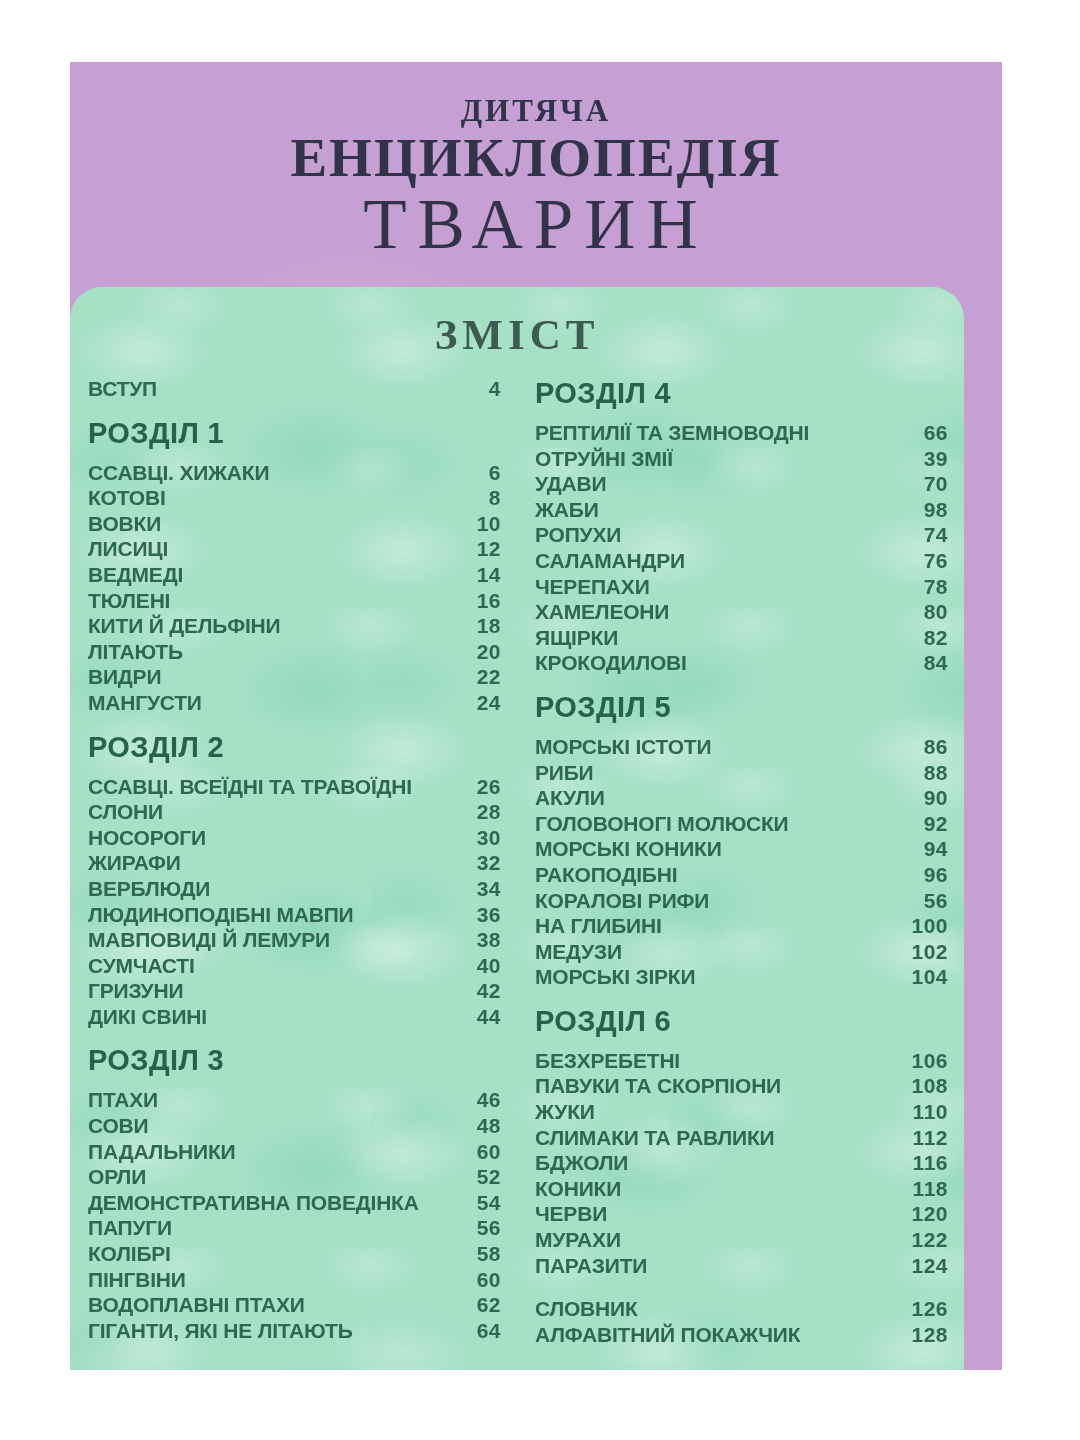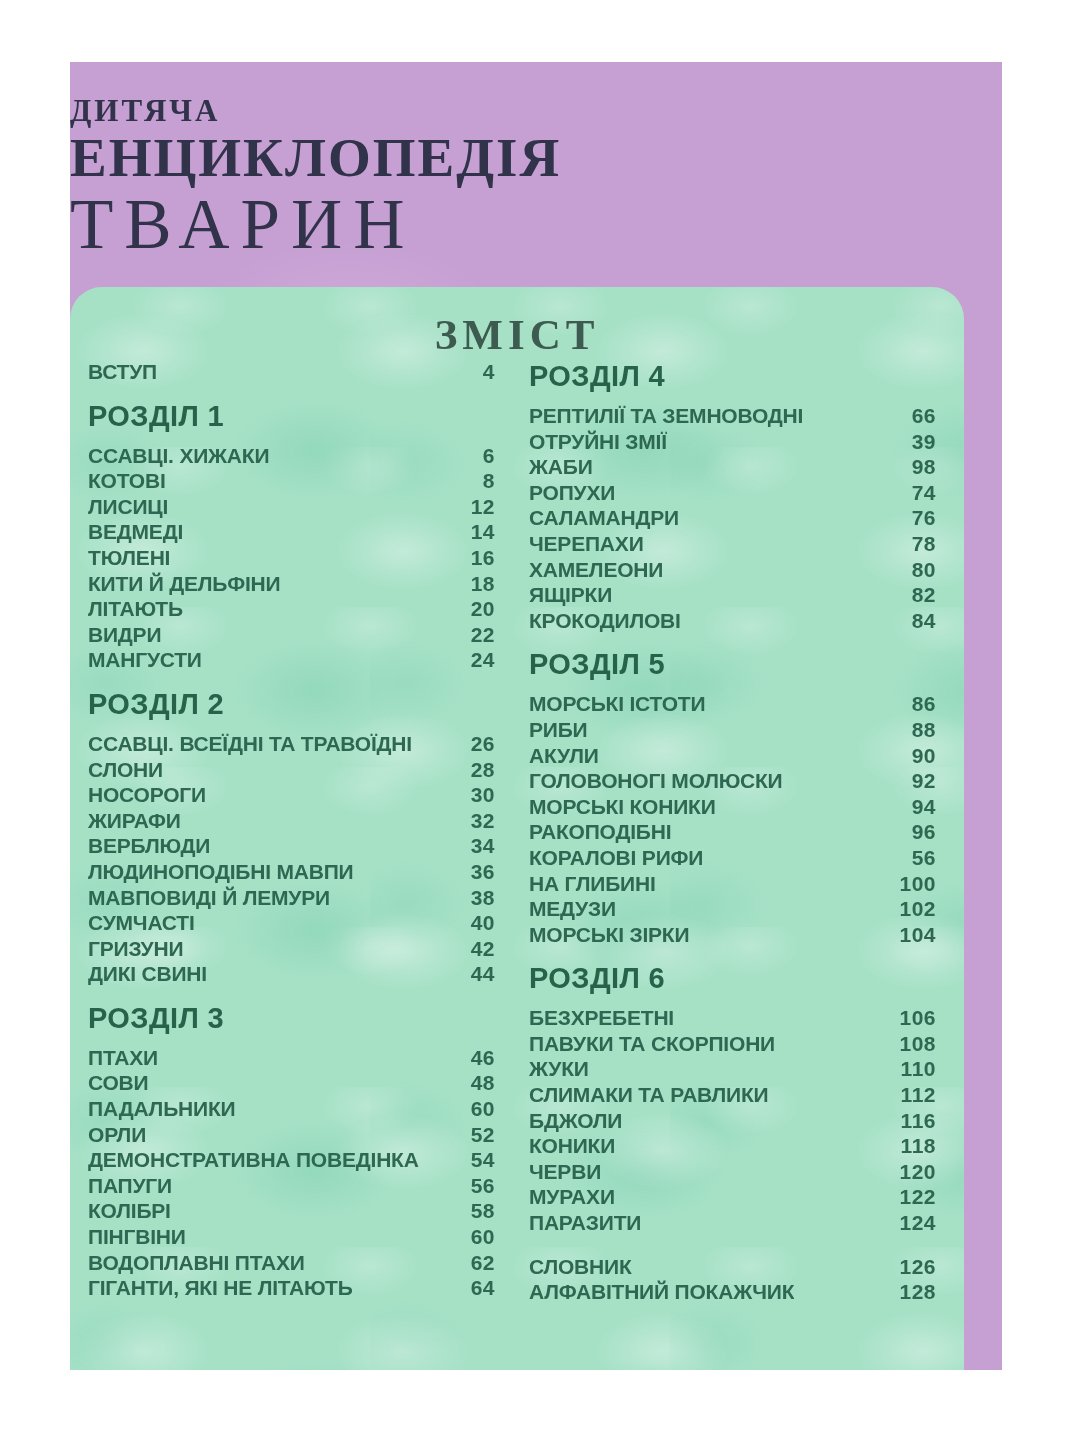--- a/index.html
+++ b/index.html
@@ -17,21 +17,21 @@
     width:932px;height:1308px;
     background-color:#c7a0d3;
     background-image:
       radial-gradient(ellipse 220px 120px at 30% 20%, rgba(255,255,255,.10), rgba(255,255,255,0) 70%),
       radial-gradient(ellipse 260px 140px at 75% 60%, rgba(110,70,130,.06), rgba(110,70,130,0) 70%);
   }
   
   .book-title{
     position:absolute;
     left:0;top:0;width:100%;height:225px;
-    text-align:left;
+    text-align:center;
     color:#31334a;
     font-family:"Liberation Serif","DejaVu Serif",serif;
   }
   .title-1{
     padding-top:32px;
     font-size:31px;
     font-weight:bold;
     letter-spacing:3px;
     line-height:1.1;
   }
@@ -66,21 +66,22 @@
     text-align:center;
     font-family:"Liberation Serif","DejaVu Serif",serif;
     font-weight:bold;
     font-size:43px;
     letter-spacing:5px;
     color:#3d5b51;
     line-height:48px;
   }
   .cols{
     display:flex;
-    padding:0 28px 0 18px;
+    margin-top:17px;
+    padding:0 16px 0 18px;
     gap:34px;
   }
   .col{flex:1;min-width:0;}
   .section-title{
     font-size:29px;
     font-weight:bold;
     letter-spacing:.4px;
     color:#27634b;
     line-height:34px;
     margin:14px 0 10px 0;
@@ -125,20 +126,24 @@
             <div class="section-title">РОЗДІЛ 1</div>
             <div class="toc-entry">
               <span class="entry-label">ССАВЦІ. ХИЖАКИ</span>
               <span class="entry-page">6</span>
             </div>
             <div class="toc-entry">
               <span class="entry-label">КОТОВІ</span>
               <span class="entry-page">8</span>
             </div>
             <div class="toc-entry">
+              <span class="entry-label">ВОВКИ</span>
+              <span class="entry-page">10</span>
+            </div>
+            <div class="toc-entry">
               <span class="entry-label">ЛИСИЦІ</span>
               <span class="entry-page">12</span>
             </div>
             <div class="toc-entry">
               <span class="entry-label">ВЕДМЕДІ</span>
               <span class="entry-page">14</span>
             </div>
             <div class="toc-entry">
               <span class="entry-label">ТЮЛЕНІ</span>
               <span class="entry-page">16</span>
@@ -250,20 +255,24 @@
       <div class="col">
           <div class="toc-section">
             <div class="section-title">РОЗДІЛ 4</div>
             <div class="toc-entry">
               <span class="entry-label">РЕПТИЛІЇ ТА ЗЕМНОВОДНІ</span>
               <span class="entry-page">66</span>
             </div>
             <div class="toc-entry">
               <span class="entry-label">ОТРУЙНІ ЗМІЇ</span>
               <span class="entry-page">39</span>
+            </div>
+            <div class="toc-entry">
+              <span class="entry-label">УДАВИ</span>
+              <span class="entry-page">70</span>
             </div>
             <div class="toc-entry">
               <span class="entry-label">ЖАБИ</span>
               <span class="entry-page">98</span>
             </div>
             <div class="toc-entry">
               <span class="entry-label">РОПУХИ</span>
               <span class="entry-page">74</span>
             </div>
             <div class="toc-entry">

